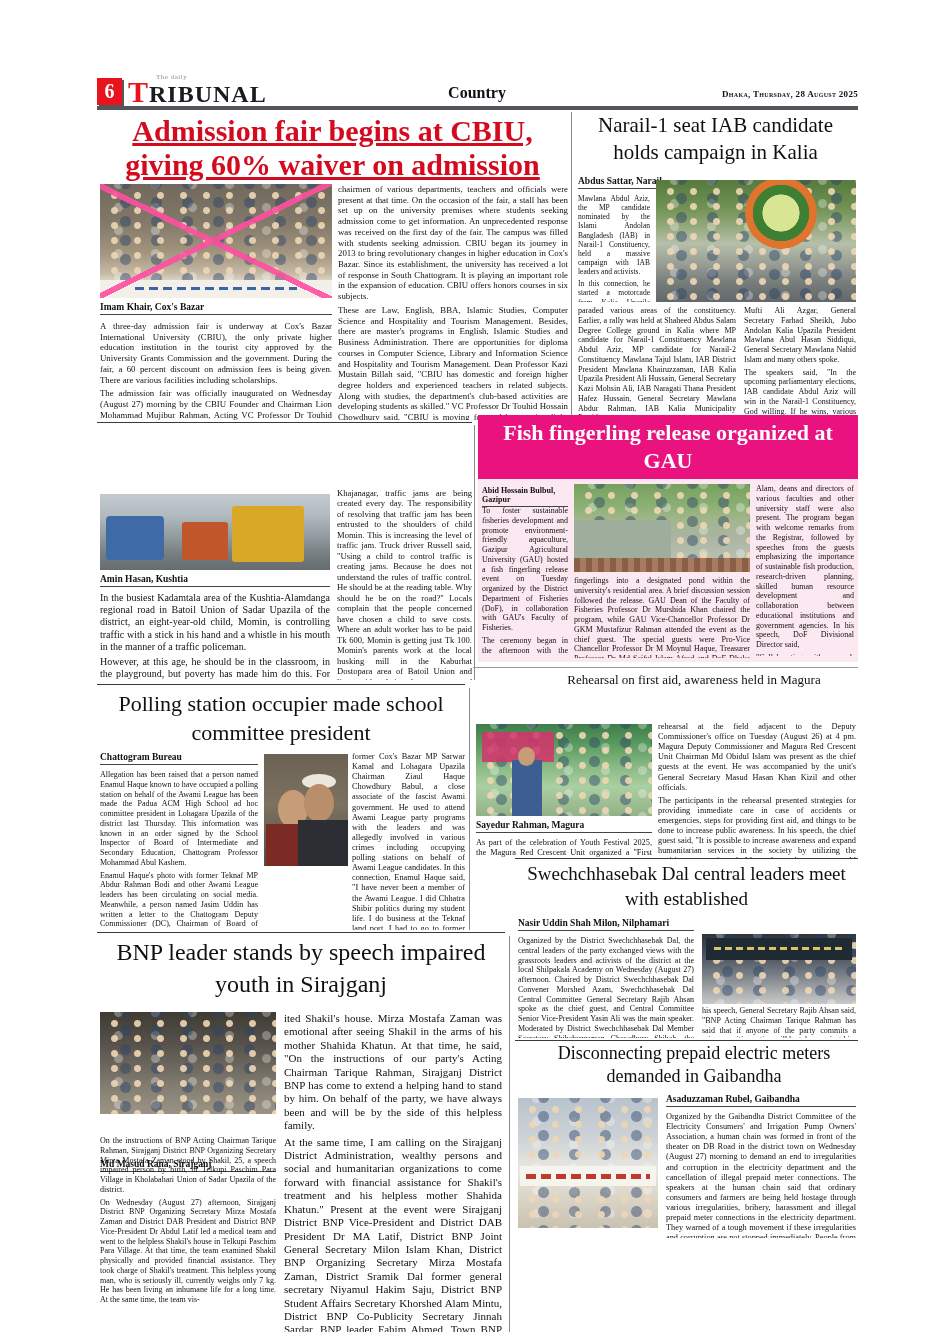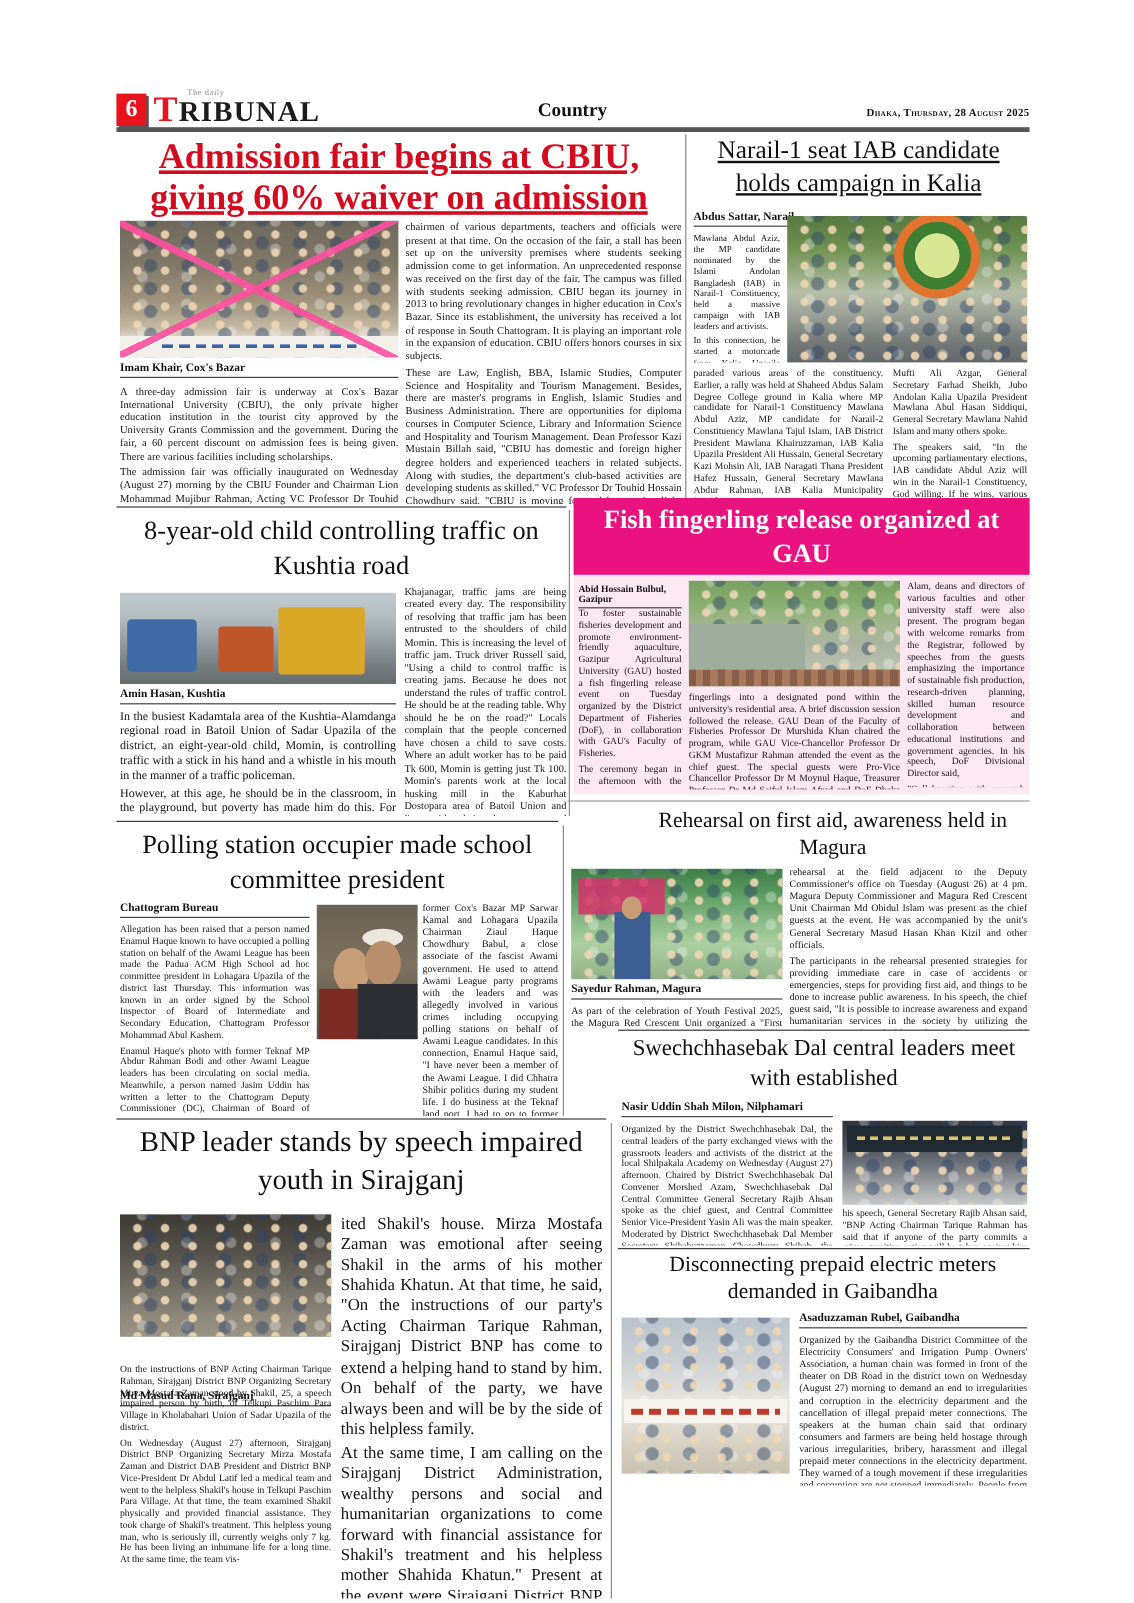--- a/index.html
+++ b/index.html
@@ -115,39 +115,38 @@
   <div class="byline" style="left:100px;top:302px;width:232px;">Imam Khair, Cox's Bazar</div>
   <div class="bodytext" style="left:100px;top:321px;width:232px;height:100px;font-size:8.8px;">
     <p>A three-day admission fair is underway at Cox's Bazar International University (CBIU), the only private higher education institution in the tourist city approved by the University Grants Commission and the government. During the fair, a 60 percent discount on admission fees is being given. There are various facilities including scholarships.</p>
     <p>The admission fair was officially inaugurated on Wednesday (August 27) morning by the CBIU Founder and Chairman Lion Mohammad Mujibur Rahman, Acting VC Professor Dr Touhid Hossain Chowdhury, Vice-Chairman Mahbuba Sultana Shiuli and Dean Professor Kazi Mustain Billah, Director (HR) Khurshidur Rahman, Registrar Rajidul Haque, Proctor Badiul Alam, and</p>
   </div>
   <div class="bodytext" style="left:338px;top:184px;width:230px;height:236px;font-size:8.8px;">
     <p>chairmen of various departments, teachers and officials were present at that time. On the occasion of the fair, a stall has been set up on the university premises where students seeking admission come to get information. An unprecedented response was received on the first day of the fair. The campus was filled with students seeking admission. CBIU began its journey in 2013 to bring revolutionary changes in higher education in Cox's Bazar. Since its establishment, the university has received a lot of response in South Chattogram. It is playing an important role in the expansion of education. CBIU offers honors courses in six subjects.</p>
     <p>These are Law, English, BBA, Islamic Studies, Computer Science and Hospitality and Tourism Management. Besides, there are master's programs in English, Islamic Studies and Business Administration. There are opportunities for diploma courses in Computer Science, Library and Information Science and Hospitality and Tourism Management. Dean Professor Kazi Mustain Billah said, "CBIU has domestic and foreign higher degree holders and experienced teachers in related subjects. Along with studies, the department's club-based activities are developing students as skilled." VC Professor Dr Touhid Hossain Chowdhury said, "CBIU is moving forward by creating links between Cox's Bazar and advanced universities in the world. CBIU is constantly enriching the quality of education in Cox's Bazar. It is also making a huge contribution to the expansion of education." The Founder and Chairman of the university, Lion Mohammad Mujibur Rahman, said, "Cox's Bazar is important internationally in many ways. But the residents here are far behind in higher education. CBIU has been established to advance the tourist city in education." He also said, "Teachers with degrees from renowned universities in the country and the world teach here. CBIU is in no way behind the famous universities in Dhaka. I believe that CBIU will transform into the best institution in the country in a very short time."</p>
   </div>
 
-  <h2 class="hl" style="left:575px;top:112px;width:281px;font-size:21px;line-height:1.3;text-decoration:underline;">Narail-1 seat IAB candidate holds campaign in Kalia</h2>
+  <h2 class="hl" style="left:575px;top:112px;width:281px;font-size:21px;line-height:1.3;">Narail-1 seat IAB candidate holds campaign in Kalia</h2>
   <div class="byline" style="left:578px;top:176px;width:120px;">Abdus Sattar, Narail</div>
   <div class="bodytext" style="left:578px;top:194px;width:72px;height:108px;font-size:7.5px;">
     <p>Mawlana Abdul Aziz, the MP candidate nominated by the Islami Andolan Bangladesh (IAB) in Narail-1 Constituency, held a massive campaign with IAB leaders and activists.</p>
     <p>In this connection, he started a motorcade from Kalia Upazila Sadar on Wednesday (August 27) afternoon. With the participation of thousands of leaders and activists and supporters, the procession</p>
   </div>
   <div class="photo p2" style="left:656px;top:180px;width:200px;height:122px;">
     <div class="dots"></div>
     <div class="wreath"></div>
   </div>
   <div class="bodytext" style="left:578px;top:306px;width:158px;height:112px;font-size:8px;">
     <p>paraded various areas of the constituency. Earlier, a rally was held at Shaheed Abdus Salam Degree College ground in Kalia where MP candidate for Narail-1 Constituency Mawlana Abdul Aziz, MP candidate for Narail-2 Constituency Mawlana Tajul Islam, IAB District President Mawlana Khairuzzaman, IAB Kalia Upazila President Ali Hussain, General Secretary Kazi Mohsin Ali, IAB Naragati Thana President Hafez Hussain, General Secretary Mawlana Abdur Rahman, IAB Kalia Municipality President</p>
   </div>
   <div class="bodytext" style="left:744px;top:306px;width:112px;height:112px;font-size:8px;">
     <p>Mufti Ali Azgar, General Secretary Farhad Sheikh, Jubo Andolan Kalia Upazila President Mawlana Abul Hasan Siddiqui, General Secretary Mawlana Nahid Islam and many others spoke.</p>
     <p>The speakers said, "In the upcoming parliamentary elections, IAB candidate Abdul Aziz will win in the Narail-1 Constituency, God willing. If he wins, various development works will be carried out in the constituency. People of all religion will be given fair rights, including civil benefits."</p>
   </div>
 
-  <h2 class="hl" style="left:97px;top:428px;width:375px;font-size:22px;line-height:1.3;">8-year-old child controlling traffic on Kushtia road</h2>
   <div class="photo p3" style="left:100px;top:494px;width:230px;height:76px;">
     <div class="truckL"></div>
     <div class="truckM"></div>
     <div class="truckR"></div>
   </div>
   <div class="byline" style="left:100px;top:574px;width:230px;">Amin Hasan, Kushtia</div>
   <div class="bodytext" style="left:100px;top:592px;width:230px;height:88px;font-size:10px;">
     <p>In the busiest Kadamtala area of the Kushtia-Alamdanga regional road in Batoil Union of Sadar Upazila of the district, an eight-year-old child, Momin, is controlling traffic with a stick in his hand and a whistle in his mouth in the manner of a traffic policeman.</p>
     <p>However, at this age, he should be in the classroom, in the playground, but poverty has made him do this. For just Tk 100 every day, Momin handles the traffic. This is a heartbreaking reality of child labor that has robbed a child of his childhood. Due to the ongoing construction work on the Batoil-Alamdanga road to Kaburhat, Kadamtala, Dostopara and</p>
   </div>
@@ -185,21 +184,21 @@
     <div class="head1"></div>
     <div class="body1"></div>
     <div class="cap2"></div>
     <div class="head2"></div>
     <div class="body2"></div>
   </div>
   <div class="bodytext" style="left:352px;top:752px;width:113px;height:178px;font-size:8.3px;">
     <p>former Cox's Bazar MP Sarwar Kamal and Lohagara Upazila Chairman Ziaul Haque Chowdhury Babul, a close associate of the fascist Awami government. He used to attend Awami League party programs with the leaders and was allegedly involved in various crimes including occupying polling stations on behalf of Awami League candidates. In this connection, Enamul Haque said, "I have never been a member of the Awami League. I did Chhatra Shibir politics during my student life. I do business at the Teknaf land port. I had to go to former Teknaf MP Abdur Rahman Bodi, who was the port adviser, for various reasons. So I took pictures with him. I was made an accused in a case since I was the chief election agent of Jamaat-e-Islami candidate ANM Shamsul Islam in the 2018 parliamentary election." Chairman of Board of Intermediate and Secondary Education, Chattogram Professor Ilias Uddin Ahmed said, "There are many candidates for the president's post. An adviser called twice to give Enamul Haque the position of president. I cannot disobey the instructions of an adviser."</p>
   </div>
 
-  <h2 class="hl" style="left:530px;top:672px;width:328px;font-size:18px;line-height:1.3;">Rehearsal on first aid, awareness held in Magura</h2>
+  <h2 class="hl" style="left:530px;top:672px;width:328px;font-size:13px;line-height:1.3;">Rehearsal on first aid, awareness held in Magura</h2>
   <div class="photo p6" style="left:476px;top:724px;width:176px;height:92px;">
     <div class="dots"></div>
     <div class="banpink"></div>
     <div class="speaker6"></div>
     <div class="head6"></div>
   </div>
   <div class="byline" style="left:476px;top:820px;width:176px;">Sayedur Rahman, Magura</div>
   <div class="bodytext" style="left:476px;top:838px;width:176px;height:20px;font-size:8.3px;">
     <p>As part of the celebration of Youth Festival 2025, the Magura Red Crescent Unit organized a "First Aid and Awareness"</p>
   </div>
@@ -223,21 +222,21 @@
 
   <h2 class="hl" style="left:97px;top:936px;width:408px;font-size:24px;line-height:1.35;">BNP leader stands by speech impaired youth in Sirajganj</h2>
   <div class="photo p8" style="left:100px;top:1012px;width:176px;height:102px;">
     <div class="dots"></div>
   </div>
   <div class="byline" style="left:100px;top:1143px;width:176px;margin-top:16px;">Md Masud Rana, Sirajganj</div>
   <div class="bodytext" style="left:100px;top:1136px;width:176px;height:196px;font-size:8px;">
     <p>On the instructions of BNP Acting Chairman Tarique Rahman, Sirajganj District BNP Organizing Secretary Mirza Mostafa Zaman stood by Shakil, 25, a speech impaired person by birth, of Telkupi Paschim Para Village in Kholabahari Union of Sadar Upazila of the district.</p>
     <p>On Wednesday (August 27) afternoon, Sirajganj District BNP Organizing Secretary Mirza Mostafa Zaman and District DAB President and District BNP Vice-President Dr Abdul Latif led a medical team and went to the helpless Shakil's house in Telkupi Paschim Para Village. At that time, the team examined Shakil physically and provided financial assistance. They took charge of Shakil's treatment. This helpless young man, who is seriously ill, currently weighs only 7 kg. He has been living an inhumane life for a long time. At the same time, the team vis-</p>
   </div>
-  <div class="bodytext" style="left:284px;top:1012px;width:218px;height:320px;font-size:14px;">
+  <div class="bodytext" style="left:284px;top:1012px;width:218px;height:320px;font-size:11px;">
     <p>ited Shakil's house. Mirza Mostafa Zaman was emotional after seeing Shakil in the arms of his mother Shahida Khatun. At that time, he said, "On the instructions of our party's Acting Chairman Tarique Rahman, Sirajganj District BNP has come to extend a helping hand to stand by him. On behalf of the party, we have always been and will be by the side of this helpless family.</p>
     <p>At the same time, I am calling on the Sirajganj District Administration, wealthy persons and social and humanitarian organizations to come forward with financial assistance for Shakil's treatment and his helpless mother Shahida Khatun." Present at the event were Sirajganj District BNP Vice-President and District DAB President Dr MA Latif, District BNP Joint General Secretary Milon Islam Khan, District BNP Organizing Secretary Mirza Mostafa Zaman, District Sramik Dal former general secretary Niyamul Hakim Saju, District BNP Student Affairs Secretary Khorshed Alam Mintu, District BNP Co-Publicity Secretary Jinnah Sardar, BNP leader Fahim Ahmed, Town BNP former student affairs secretary Zakir Hossain, District Swechchhasebak Dal Joint Convener Akash Khandaker, District Chhatra Dal Joint General Secretary Md Taibul Hasan, District Swechchhasebak Dal Member Abdul Hamid Rana, Municipality Swechchhasebak Dal Joint Convener Ariful Islam Arif, Municipality JASAS President Saiful Islam and former Secretary Shaon Ahmed, District Tarun Dal General Secretary Zakaria Ahmed, Swechchhasebak Dal leader Hossain Ahmed Roni, youth leader Pappu Shaikh, etc. Local political and social leaders present at the event praised Mirza Mostafa Zaman's initiative.</p>
   </div>
 
   <h2 class="hl" style="left:530px;top:1042px;width:328px;font-size:18px;line-height:1.3;">Disconnecting prepaid electric meters demanded in Gaibandha</h2>
   <div class="photo p9" style="left:518px;top:1098px;width:140px;height:130px;">
     <div class="dots"></div>
     <div class="banwhite"></div>
   </div>
   <div class="byline" style="left:666px;top:1094px;width:190px;">Asaduzzaman Rubel, Gaibandha</div>

